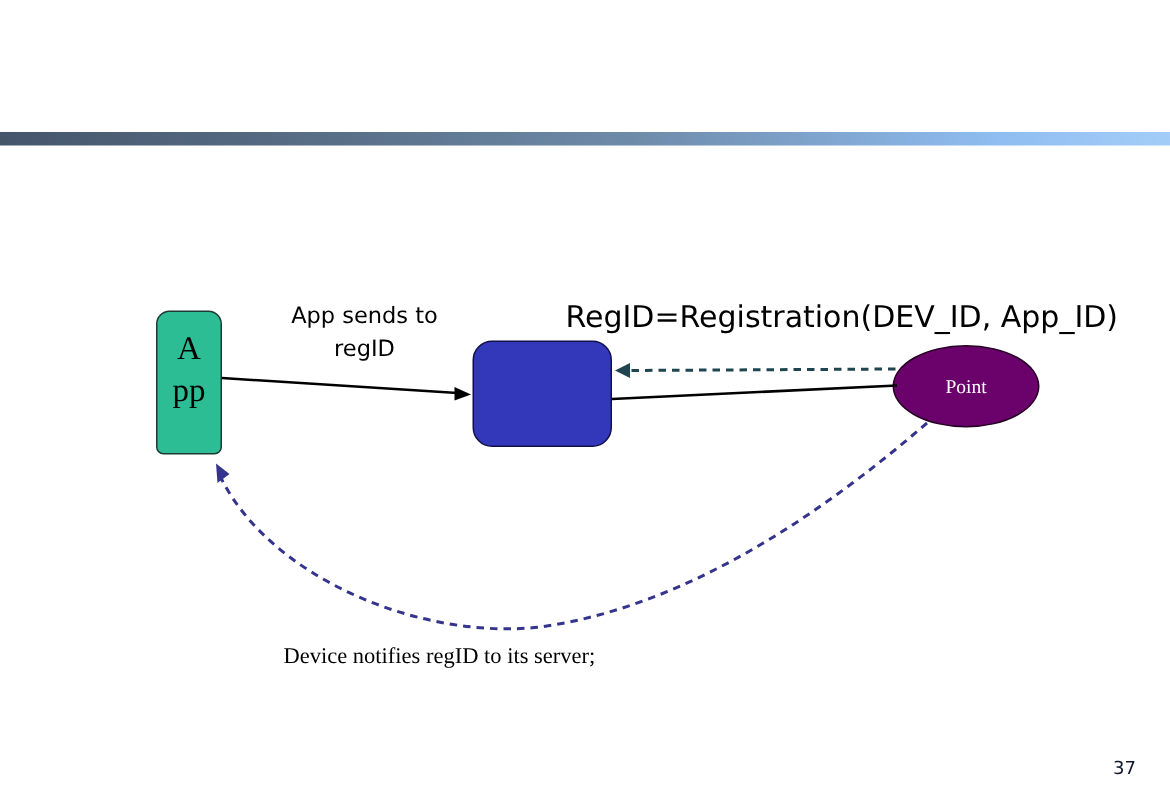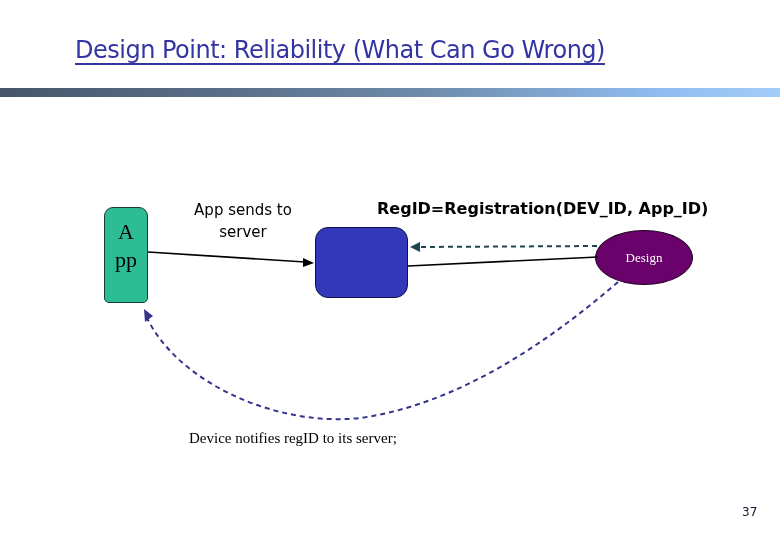--- a/index.html
+++ b/index.html
@@ -16,61 +16,60 @@
 
   .app-node{position:absolute;left:104px;top:207px;width:44px;height:96px;
             border:1.5px solid #1d3a35;border-radius:9px 9px 5px 5px;
             box-sizing:border-box;display:flex;flex-direction:column;align-items:center;
             justify-content:flex-start;padding-top:10px;
             font-family:"Liberation Serif",serif;font-size:22px;color:#000;line-height:1.25;}
 
   .app-send-label{position:absolute;left:168px;top:200px;width:150px;text-align:center;
                   font-size:15px;color:#000;line-height:1.45;}
 
-  .reg-label{position:absolute;left:377px;top:199px;font-size:16px;color:#000;white-space:nowrap;font-weight:bold;}
+  .reg-label{position:absolute;left:377px;top:199px;font-size:20px;color:#000;white-space:nowrap;}
 
   .process-node{position:absolute;left:315px;top:227px;width:93px;height:71px;
                 border:1.6px solid #10104a;border-radius:13px;box-sizing:border-box;}
 
   .device-node{position:absolute;left:595px;top:230px;width:98px;height:55px;
                border:1.4px solid #240024;border-radius:50%;box-sizing:border-box;
                display:flex;align-items:center;justify-content:center;
                font-family:"Liberation Serif",serif;font-size:13px;color:#ffffff;}
 
   .connectors{position:absolute;left:0;top:0;width:780px;height:540px;pointer-events:none;}
 
   .caption{position:absolute;left:189px;top:430px;font-size:15px;color:#000;white-space:nowrap;font-family:Liberation Serif, serif;}
 
   .page-number{position:absolute;left:742px;top:505px;font-size:12px;color:#0f172a;}
 </style>
 </head>
 <body>
 
 <div class="slide">
 
-  <h1 class="title" style="color: rgb(52, 52, 163);">Design Point: Reliability (What Can Go Wrong)</h1>
 
   <div class="divider"></div>
 
   <div class="app-node" style="background-color: rgb(45, 189, 149);">
     <div>A</div>
     <div>pp</div>
   </div>
 
   <div class="app-send-label">
     <div>App sends to</div>
-    <div>server</div>
+    <div>regID</div>
   </div>
 
   <div class="reg-label">RegID=Registration(DEV_ID, App_ID)</div>
 
   <div class="process-node" style="background-color: rgb(51, 56, 187);"></div>
 
   <div class="device-node" style="background-color: rgb(107, 1, 107);">
-    <span>Design</span>
+    <span>Point</span>
   </div>
 
   <svg class="connectors" viewBox="0 0 780 540" xmlns="http://www.w3.org/2000/svg">
 
     <line x1="148" y1="252" x2="305" y2="262" stroke-width="1.7" stroke="#000000"></line>
     <polygon points="314,263 303,258 303,267" fill="#000000"></polygon>
 
     <line x1="408" y1="266" x2="598" y2="257" stroke-width="1.7" stroke="#000000"></line>
 
     <line x1="597" y1="246" x2="419" y2="247" stroke-width="2" stroke-dasharray="5,4" stroke="#1e4550"></line>

